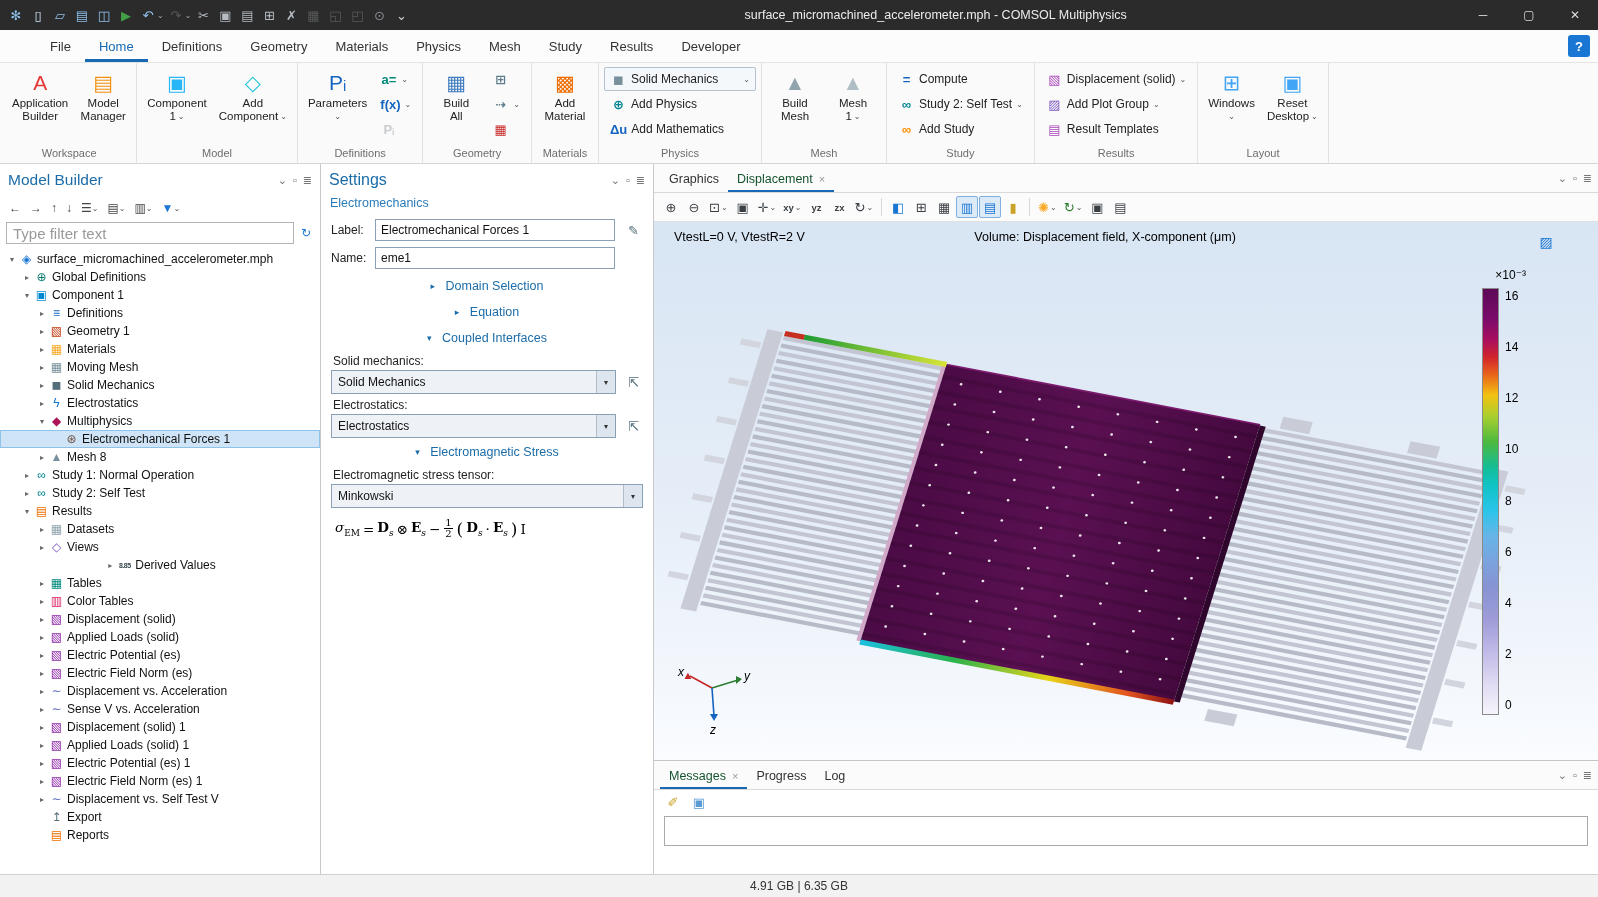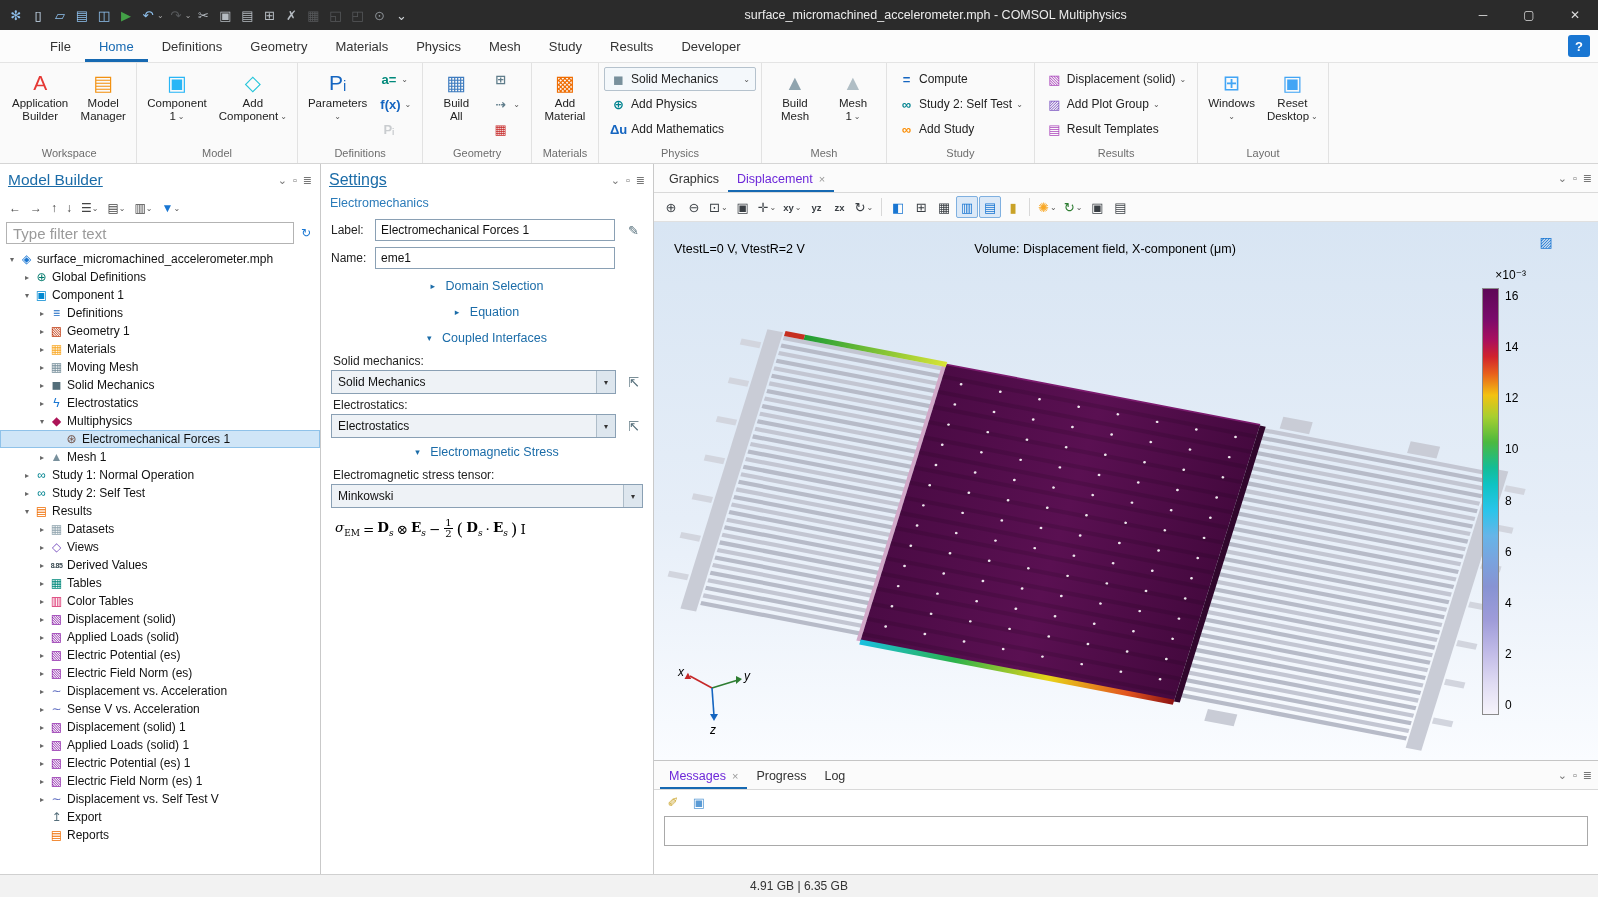--- a/index.html
+++ b/index.html
@@ -37,21 +37,21 @@
   .rsmall{display:flex;align-items:center;gap:4px;border:1px solid transparent;background:none;font-size:12px;
     padding:1px 5px;height:24px;color:#222;border-radius:2px;white-space:nowrap;}
   .rsmall.boxed{border:1px solid #b5c2cd;background:#f4f8fb;width:152px;justify-content:space-between;}
   .rsmall .ric{font-size:13px;min-width:17px;text-align:center;font-weight:bold;}
   .rsmall.dis,.rlarge.dis{opacity:.5;}
   .ddm{font-size:8px;color:#555;}
 
   
   #main{flex:1;display:flex;min-height:0;background:#fff;}
   .ph{height:32px;display:flex;align-items:center;padding:0 8px;}
-  .ph-title{font-size:15.5px;color:#1b6ca8;flex:1;text-decoration:underline;}
+  .ph-title{font-size:15.5px;color:#1b6ca8;flex:1;}
   .ph-icons{display:flex;gap:6px;color:#777;}
   .ph-icons span{font-size:11px;cursor:default;}
 
   
   #model-builder{width:320px;flex:0 0 320px;border-right:1px solid #c9c9c9;display:flex;flex-direction:column;background:#fff;}
   #mb-toolbar{display:flex;align-items:center;gap:3px;padding:0 6px;height:24px;border-bottom:0;}
   .mbt{display:flex;align-items:center;border:0;background:none;color:#444;font-size:12px;padding:1px 3px;border-radius:2px;}
   #mb-filter-row{display:flex;align-items:center;gap:4px;padding:2px 6px 4px;}
   #mb-filter{flex:1;height:20px;border:1px solid #b3b3b3;font-size:15px;padding:0 6px;color:#333;}
   #mb-filter::placeholder{color:#9a9a9a;}
@@ -89,32 +89,32 @@
   .eq sub{font-size:9px;}
   .eq .vec{font-weight:bold;}
   .frac{display:inline-flex;flex-direction:column;align-items:center;font-size:10px;line-height:10px;vertical-align:middle;margin:0 1px;}
   .frac .den{border-top:1px solid #000;padding:0 1px;}
   .paren{font-size:17px;font-weight:normal;}
 
   
   #graphics-col{flex:1;display:flex;flex-direction:column;min-width:0;background:#fff;}
   .tabbar{height:28px;display:flex;align-items:flex-end;border-bottom:1px solid #d9d9d9;background:#fbfbfb;padding:0 6px;flex:0 0 28px;}
   .tab{padding:5px 9px 6px;font-size:12.5px;color:#333;display:flex;align-items:center;gap:6px;cursor:default;}
-  .tab.active{color:#6d28d9;box-shadow:inset 0 -2px 0 #1669b2;}
+  .tab.active{color:#14532d;box-shadow:inset 0 -2px 0 #1669b2;}
   .tab-x{font-size:11px;color:#999;}
   .tab-x::before{content:"×";}
   .tab-spacer{flex:1;}
   #gtoolbar{height:28px;display:flex;align-items:center;gap:1px;padding:0 6px;border-bottom:1px solid #e0e0e0;background:#fbfbfb;flex:0 0 28px;}
   .gbtn{height:22px;min-width:22px;border:1px solid transparent;background:none;display:flex;align-items:center;justify-content:center;font-size:13px;color:#3a3f44;border-radius:2px;padding:0 2px;gap:1px;}
   .gbtn.on{border-color:#7fb0e0;background:#dce9f7;}
   .gbtn .txticon{font-size:9.5px;font-weight:bold;}
   .gsep{width:1px;height:18px;background:#d8d8d8;margin:0 4px;}
 
   #canvas{flex:1;position:relative;min-height:0;background:linear-gradient(180deg,#d8e5f3 0%,#e6eef8 55%,#fafcff 100%);overflow:hidden;}
-  .anno{position:absolute;top:20px;font-size:12.5px;color:#000;}
+  .anno{position:absolute;top:8px;font-size:12.5px;color:#000;}
   .anno.left{left:20px;}
   .anno.center{left:50%;transform:translateX(-58%);}
   #plot-props{position:absolute;top:10px;right:42px;width:20px;height:20px;display:flex;align-items:center;justify-content:center;color:#1976d2;font-size:14px;background:none;border:0;}
   #scene{position:absolute;inset:0;width:100%;height:100%;}
   #triad{position:absolute;left:18px;bottom:22px;}
   .legend{position:absolute;right:58px;top:46px;width:58px;}
   .legend-title{font-size:12px;text-align:right;margin-bottom:6px;color:#000;padding-right:14px;}
   .legend-body{display:flex;gap:6px;height:425px;}
   .legend-bar{width:15px;height:100%;border:1px solid #8a8a8a;
     background:linear-gradient(180deg,#5e0857 0%,#7a0b6b 7%,#a90f5e 12%,#d1242c 16%,#e8611b 20%,#f3c211 25%,#a8cf2f 30%,#4cb93f 36%,#14bd96 42%,#0fc3c3 46%,#29c5ea 52%,#66b5e8 58%,#7aa3de 64%,#8793d3 70%,#9f9cd9 78%,#c3bde8 86%,#e0dcf3 93%,#f6f4fb 100%);}
@@ -513,21 +513,21 @@
             <span class="tlbl">Multiphysics</span>
           </div>
           <div class="trow sel" style="padding-left: 51px;">
             <span class="tar"></span>
             <span class="tic" style="color: rgb(109, 76, 65);">⊛</span>
             <span class="tlbl">Electromechanical Forces 1</span>
           </div>
           <div class="trow" style="padding-left: 36px;">
             <span class="tar closed"></span>
             <span class="tic" style="color: rgb(120, 144, 156);">▲</span>
-            <span class="tlbl">Mesh 1</span>
+            <span class="tlbl">Mesh 8</span>
           </div>
           <div class="trow" style="padding-left: 21px;">
             <span class="tar closed"></span>
             <span class="tic" style="color: rgb(0, 131, 143);">∞</span>
             <span class="tlbl">Study 1: Normal Operation</span>
           </div>
           <div class="trow" style="padding-left: 21px;">
             <span class="tar closed"></span>
             <span class="tic" style="color: rgb(0, 131, 143);">∞</span>
             <span class="tlbl">Study 2: Self Test</span>
@@ -540,21 +540,21 @@
           <div class="trow" style="padding-left: 36px;">
             <span class="tar closed"></span>
             <span class="tic" style="color: rgb(144, 164, 174);">▦</span>
             <span class="tlbl">Datasets</span>
           </div>
           <div class="trow" style="padding-left: 36px;">
             <span class="tar closed"></span>
             <span class="tic" style="color: rgb(126, 87, 194);">◇</span>
             <span class="tlbl">Views</span>
           </div>
-          <div class="trow" style="padding-left: 36px;">
+          <div class="trow" style=" justify-content: center;">
             <span class="tar closed"></span>
             <span class="tic tiny" style="color: rgb(55, 71, 79);">8.85</span>
             <span class="tlbl">Derived Values</span>
           </div>
           <div class="trow" style="padding-left: 36px;">
             <span class="tar closed"></span>
             <span class="tic" style="color: rgb(0, 137, 123);">▦</span>
             <span class="tlbl">Tables</span>
           </div>
           <div class="trow" style="padding-left: 36px;">

